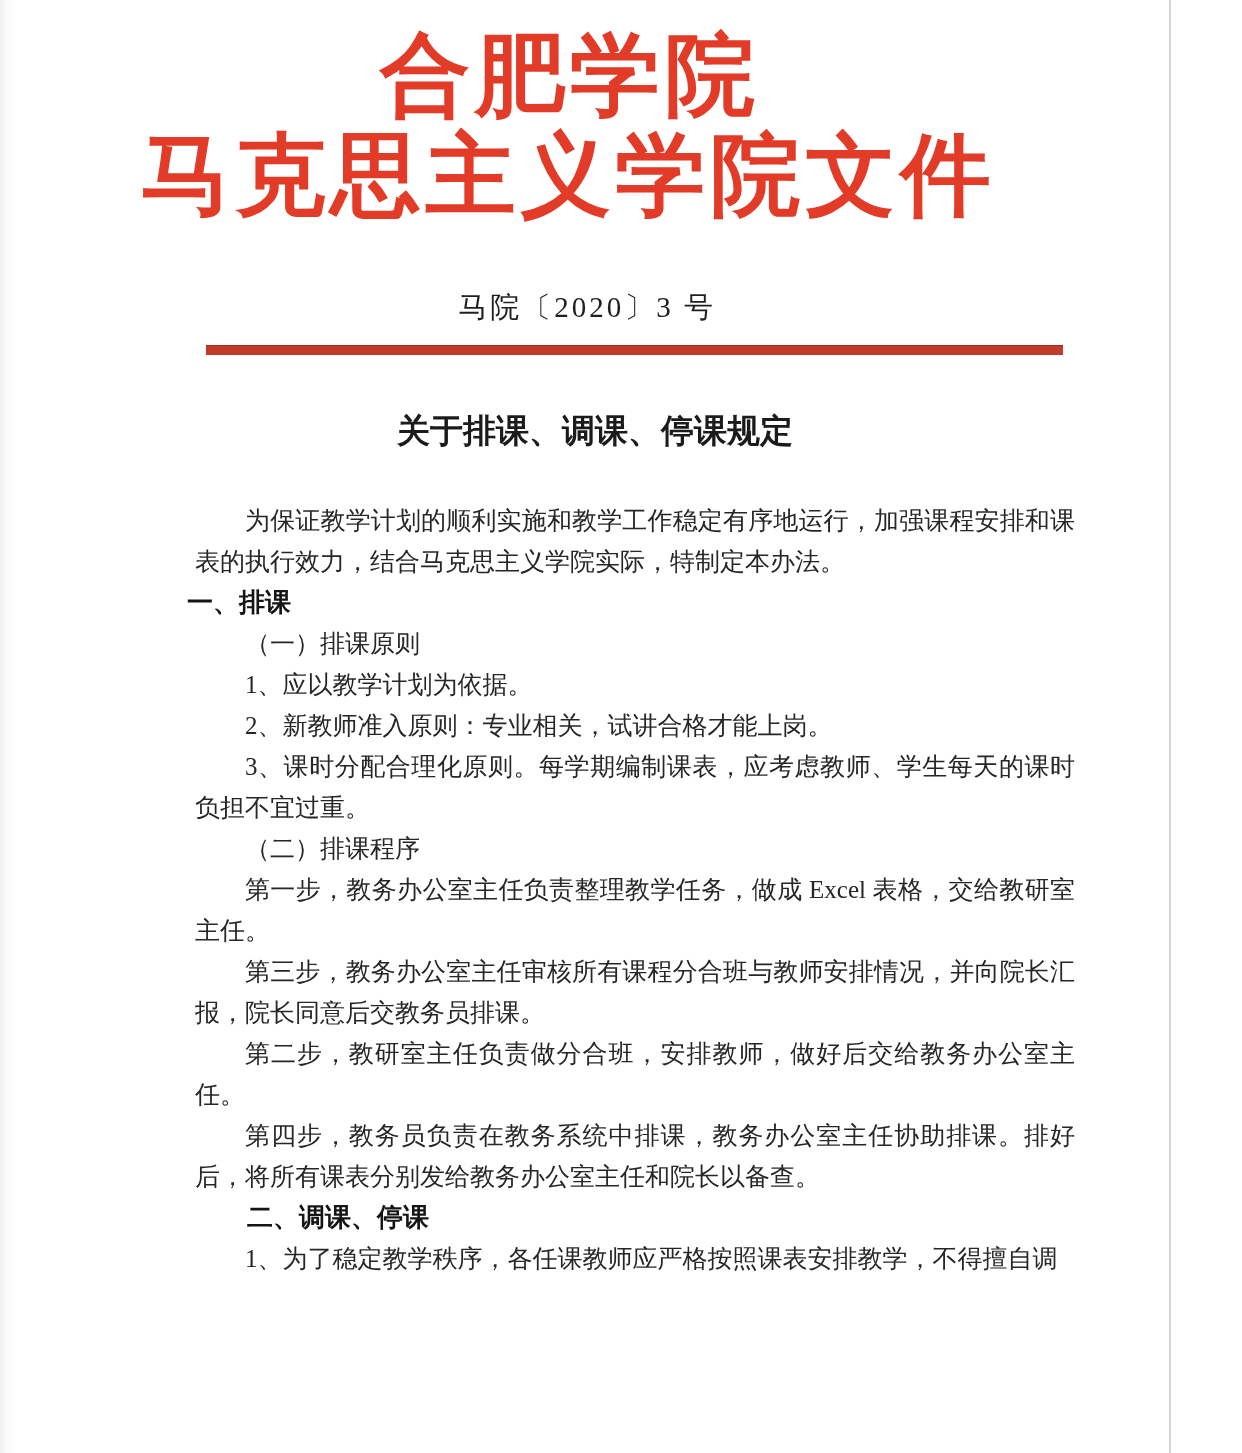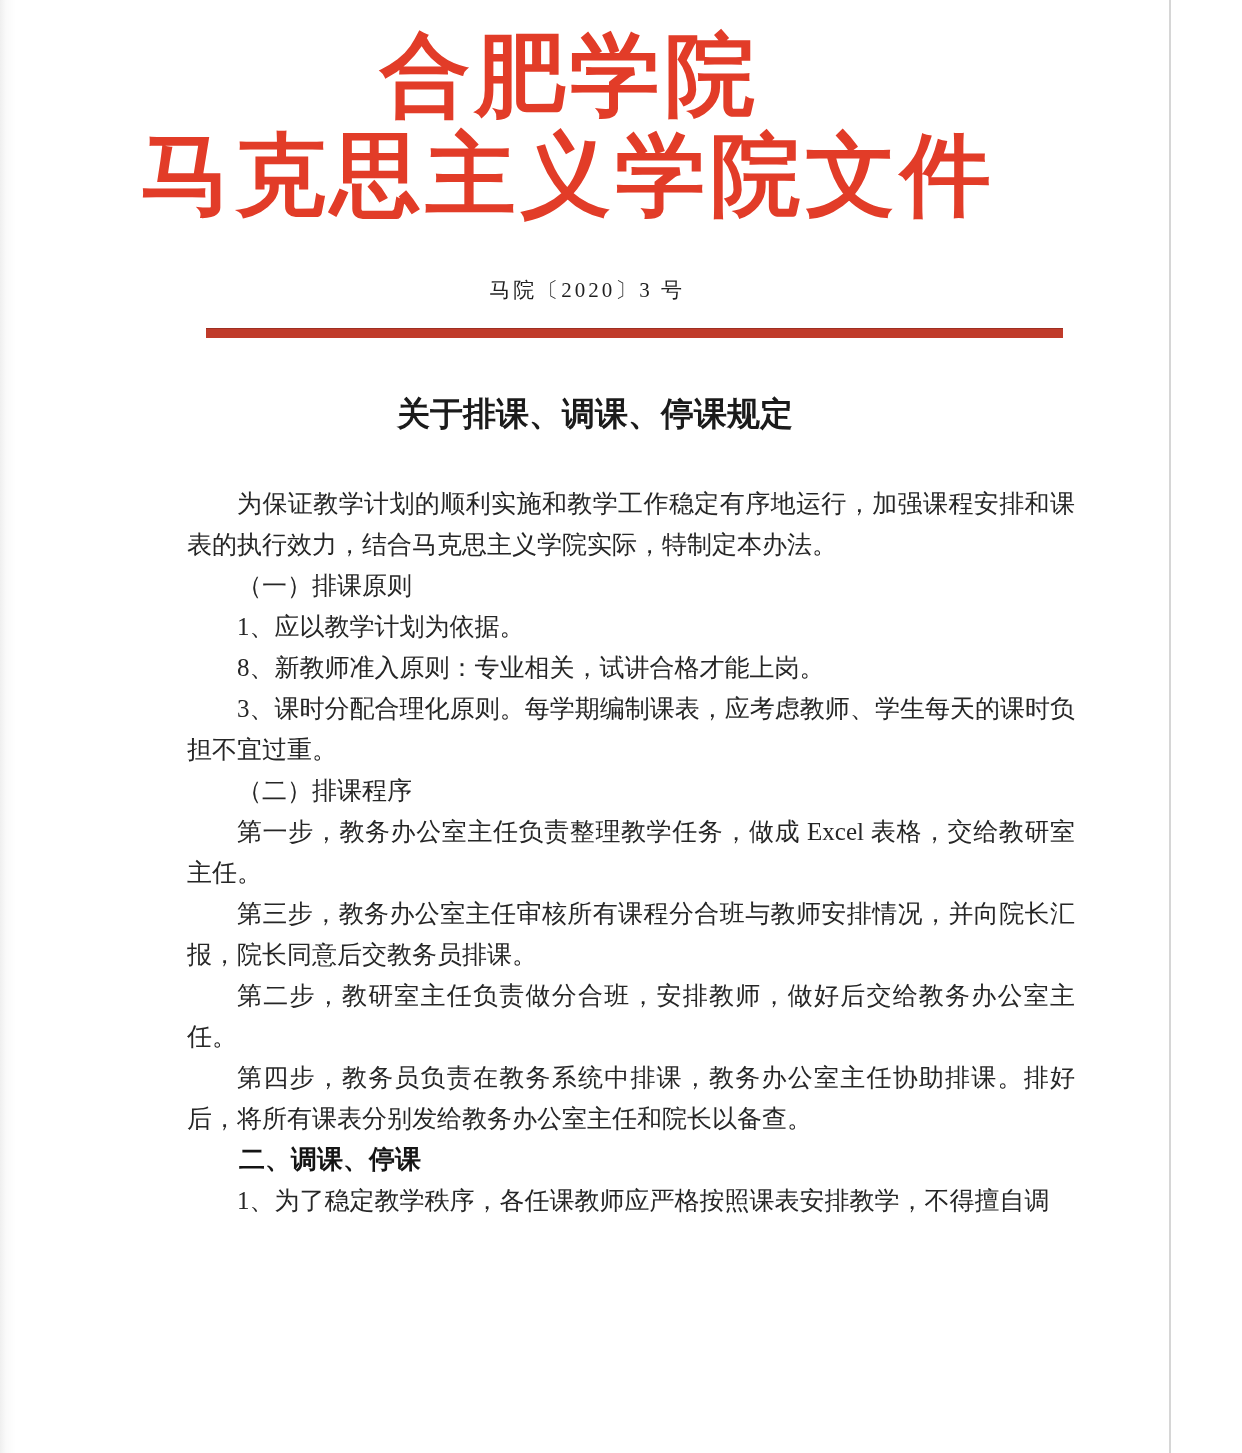--- a/index.html
+++ b/index.html
@@ -44,23 +44,23 @@
     letter-spacing: 5px;
     padding-right: 34px;
   }
   .org-line2 {
     font-size: 90px;
     line-height: 100px;
     letter-spacing: 5px;
     padding-right: 38px;
   }
   .doc-number {
-    margin-top: 47px;
+    margin-top: 64px;
     text-align: center;
-    font-size: 21px;
+    font-size: 29px;
     line-height: 34px;
     letter-spacing: 3px;
     color: #1f1f1f;
   }
   .red-rule {
     margin: 21px 0 0 206px;
     width: 857px;
     height: 10px;
     background: var(--rule-red);
     border-top: 1px solid #9e2f22;
@@ -82,20 +82,21 @@
     line-height: 41px;
     text-align: justify;
     color: var(--text-color);
   }
   .para {
     margin: 0;
     padding: 0;
   }
   .para.indented {
     text-indent: 2em;
+    margin-left: 8px;
   }
   .para.heading {
     font-family: "Liberation Sans", "DejaVu Sans", sans-serif;
     font-weight: 700;
     font-size: 26px;
     color: #141414;
   }
 </style>
 </head>
 <body>
@@ -109,23 +110,24 @@
   </header>
 
   <div class="doc-number">马院〔2020〕3 号</div>
 
   <div class="red-rule"></div>
 
   <h1 class="doc-title">关于排课、调课、停课规定</h1>
 
   <main class="doc-body">
       <p class="para indented">为保证教学计划的顺利实施和教学工作稳定有序地运行，加强课程安排和课表的执行效力，结合马克思主义学院实际，特制定本办法。</p>
+      <p class="para heading">一、排课</p>
       <p class="para indented">（一）排课原则</p>
       <p class="para indented">1、应以教学计划为依据。</p>
-      <p class="para indented">8、新教师准入原则：专业相关，试讲合格才能上岗。</p>
+      <p class="para indented">2、新教师准入原则：专业相关，试讲合格才能上岗。</p>
       <p class="para indented">3、课时分配合理化原则。每学期编制课表，应考虑教师、学生每天的课时负担不宜过重。</p>
       <p class="para indented">（二）排课程序</p>
       <p class="para indented">第一步，教务办公室主任负责整理教学任务，做成 Excel 表格，交给教研室主任。</p>
       <p class="para indented">第三步，教务办公室主任审核所有课程分合班与教师安排情况，并向院长汇报，院长同意后交教务员排课。</p>
       <p class="para indented">第二步，教研室主任负责做分合班，安排教师，做好后交给教务办公室主任。</p>
       <p class="para indented">第四步，教务员负责在教务系统中排课，教务办公室主任协助排课。排好后，将所有课表分别发给教务办公室主任和院长以备查。</p>
       <p class="para heading indented">二、调课、停课</p>
       <p class="para indented">1、为了稳定教学秩序，各任课教师应严格按照课表安排教学，不得擅自调</p>
     </main>
 </div>

